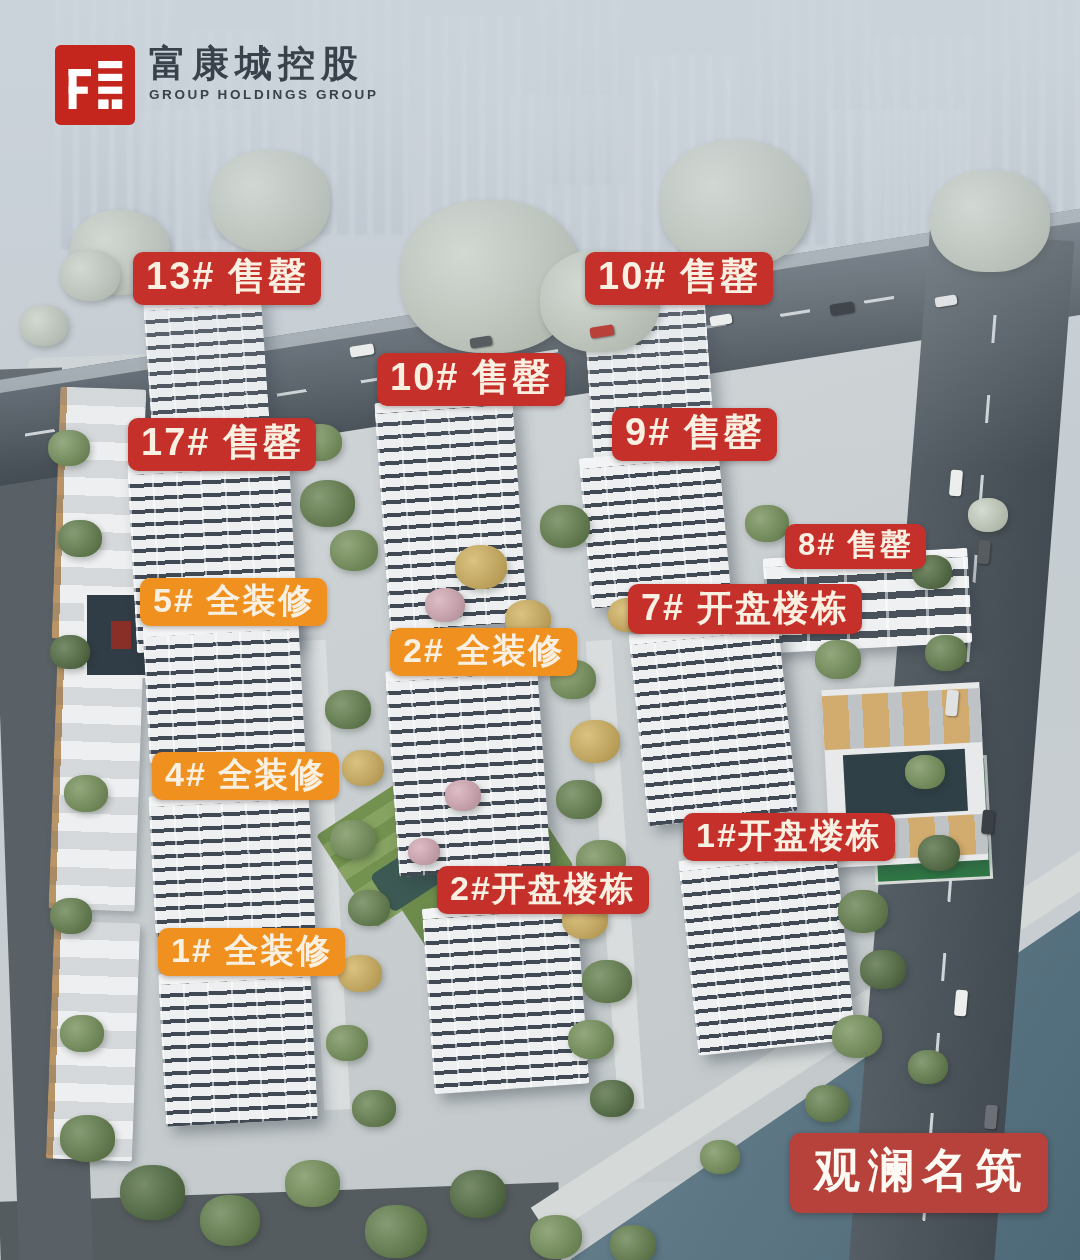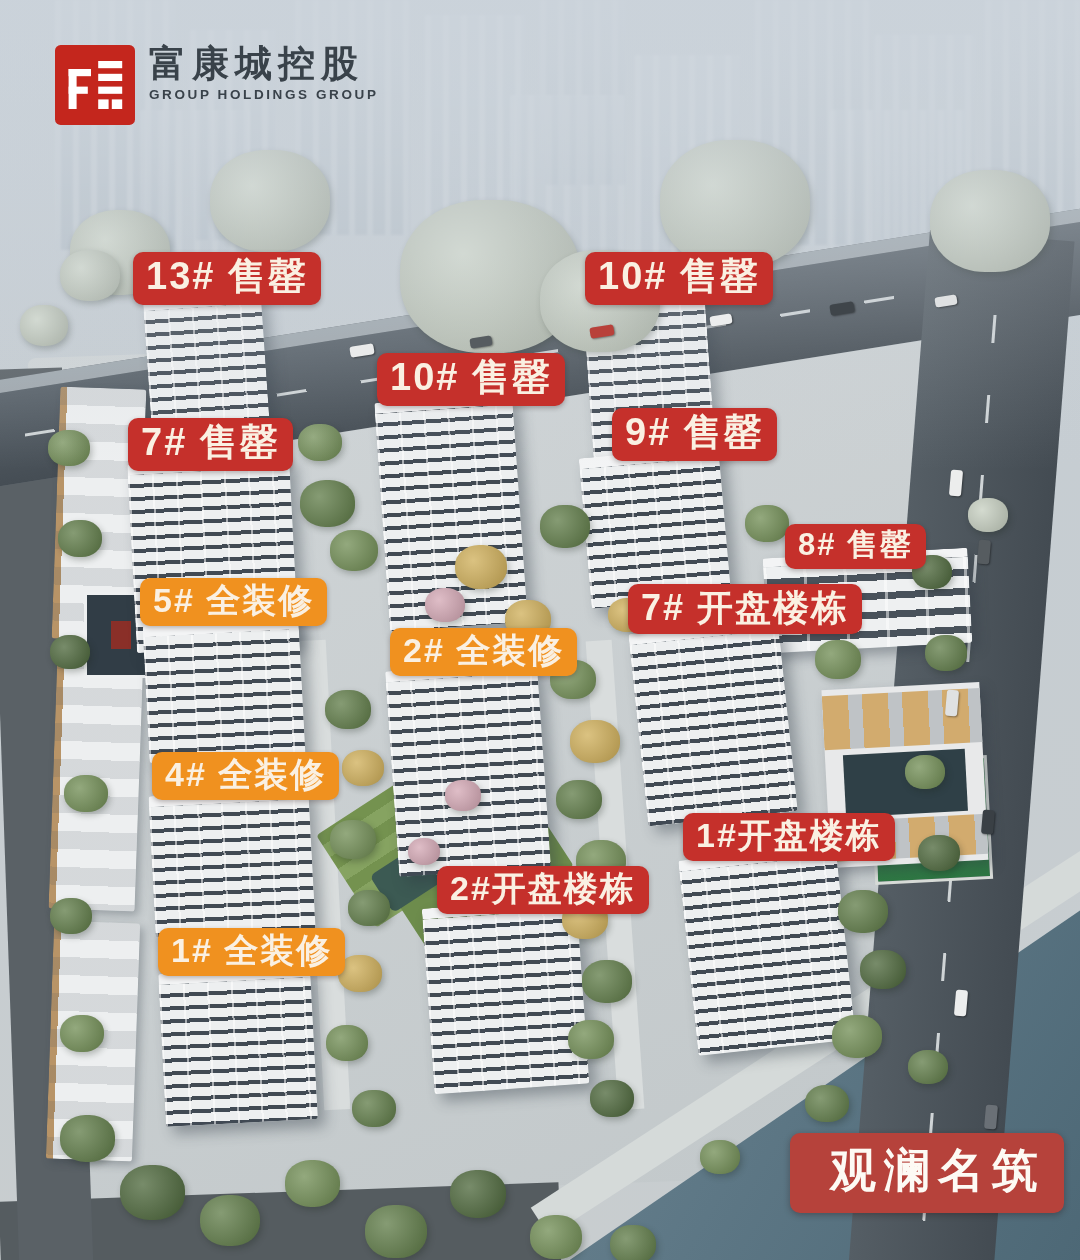--- a/index.html
+++ b/index.html
@@ -75,21 +75,21 @@
   .haze{position:absolute;left:0;top:0;width:100%;height:470px;z-index:40;pointer-events:none;
     background:linear-gradient(180deg,rgba(203,211,219,.72) 0%,rgba(203,211,219,.35) 40%,rgba(203,211,219,0) 100%);}
   
   .label{position:absolute;z-index:60;color:#faf0e2;font-weight:700;letter-spacing:2px;
     padding:3px 13px 6px;border-radius:10px;white-space:nowrap;line-height:1.15;
     box-shadow:0 2px 5px rgba(40,20,20,.3);}
   .label.sold{background:var(--sold,#c5302b);}
   .label.furnished{background:var(--furnished,#f0911f);}
   .plaque{position:absolute;left:790px;top:1133px;z-index:60;background:var(--plaque,#b6423b);
     color:#fdfaf4;font-family:"DejaVu Serif","Liberation Serif",serif;font-weight:700;
-    font-size:46px;letter-spacing:8px;padding:7px 18px 11px 40px;border-radius:10px;
+    font-size:46px;letter-spacing:8px;padding:7px 18px 11px 24px;border-radius:10px;
     box-shadow:0 2px 6px rgba(40,20,20,.35);}
   
   .logo-left{position:absolute;left:55px;top:45px;z-index:70;display:flex;gap:14px;align-items:flex-start;}
   .logo-right{position:absolute;left:745px;top:52px;z-index:70;display:flex;gap:16px;align-items:flex-start;}
   .logo-icon{flex:0 0 auto;}
   .ll-cn{font-size:37px;font-weight:700;color:#39424a;letter-spacing:6px;line-height:1.05;}
   .ll-en{font-size:13.5px;font-weight:700;color:#39424a;letter-spacing:2.6px;margin-top:3px;}
   .ll-slogan{font-size:17px;color:#49525a;letter-spacing:4.5px;margin-top:6px;}
   .rl-cn{font-size:44px;font-weight:700;color:#3a4146;letter-spacing:4px;
     font-family:"DejaVu Serif","Liberation Serif",serif;line-height:1.05;}
@@ -231,21 +231,21 @@
       <div class="car" style="left: 985px; top: 1105px; width: 12px; height: 24px; background: rgb(106, 112, 118); transform: rotate(5deg);"></div>
       <div class="car" style="left: 962px; top: 1180px; width: 12px; height: 24px; background: rgb(230, 231, 232); transform: rotate(5deg);"></div>
     </div>
 
   <div class="haze"></div>
 
   <div id="label-layer">
       <div class="label sold" style="left: 133px; top: 252px; font-size: 38px;">13# 售罄</div>
       <div class="label sold" style="left: 585px; top: 252px; font-size: 38px;">10# 售罄</div>
       <div class="label sold" style="left: 377px; top: 353px; font-size: 38px;">10# 售罄</div>
-      <div class="label sold" style="left: 128px; top: 418px; font-size: 38px;">7# 售罄</div>
+      <div class="label sold" style="left: 128px; top: 418px; font-size: 38px;">17# 售罄</div>
       <div class="label sold" style="left: 612px; top: 408px; font-size: 38px;">9# 售罄</div>
       <div class="label sold" style="left: 785px; top: 524px; font-size: 31px;">8# 售罄</div>
       <div class="label furnished" style="left: 140px; top: 578px; font-size: 34px;">5# 全装修</div>
       <div class="label sold" style="left: 628px; top: 584px; font-size: 36px;">7# 开盘楼栋</div>
       <div class="label furnished" style="left: 390px; top: 628px; font-size: 34px;">2# 全装修</div>
       <div class="label furnished" style="left: 152px; top: 752px; font-size: 34px;">4# 全装修</div>
       <div class="label sold" style="left: 683px; top: 813px; font-size: 34px;">1#开盘楼栋</div>
       <div class="label sold" style="left: 437px; top: 866px; font-size: 34px;">2#开盘楼栋</div>
       <div class="label furnished" style="left: 158px; top: 928px; font-size: 34px;">1# 全装修</div>
     </div>

